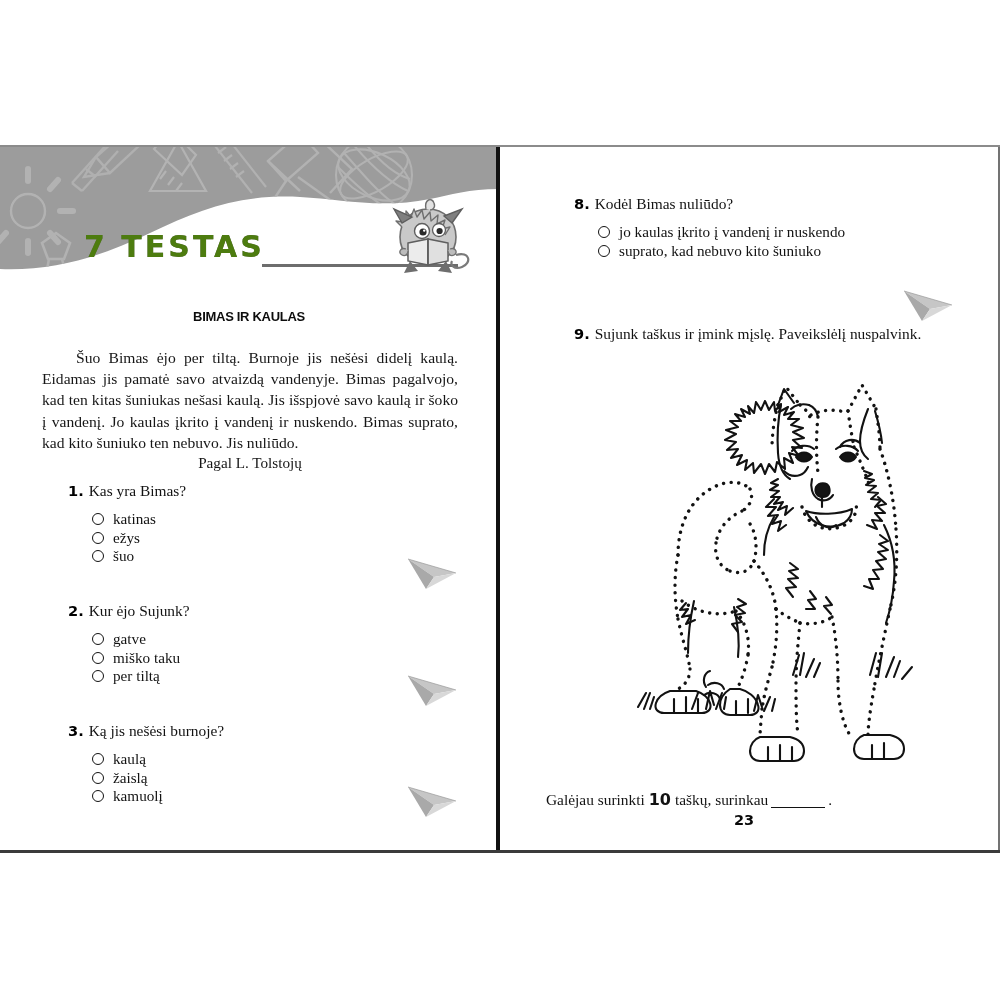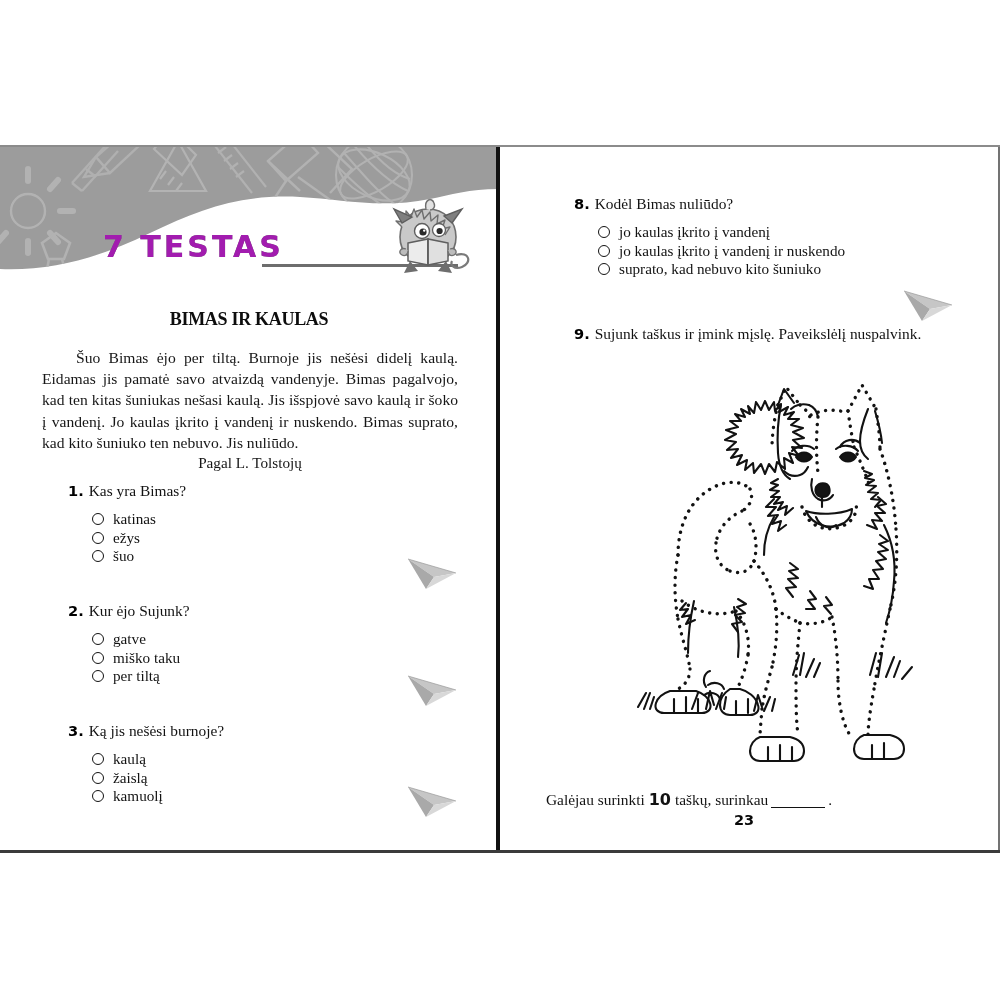--- a/index.html
+++ b/index.html
@@ -55,49 +55,49 @@
   #banner svg { display:block; }
 
   
   #test-title-row {
     position: absolute;
     left: 0; top: 72px;
     width: 498px; height: 64px;
   }
   .test-title {
     position: absolute;
-    left: 103px; top: 10px;
+    left: 84px; top: 10px;
     font-family: "DejaVu Sans", sans-serif;
     font-weight: bold;
     font-size: 30px;
     letter-spacing: 3px;
-    color: #a21caf;
+    color: #4d7c0f;
     text-shadow: 0 0 0 #6d6d6d;
   }
   #title-rule {
     position: absolute;
     left: 262px; top: 45px;
     width: 196px; height: 3px;
     background: #6d6d6d;
   }
   #mascot {
     position: absolute;
     left: 382px; top: -22px;
     width: 92px; height: 86px;
   }
 
   
   .story-title {
     position: absolute;
     left: 0; top: 162px;
     width: 498px;
     text-align: center;
-    font-family: Liberation Serif, serif;
+    font-family: Liberation Sans, sans-serif;
     font-weight: bold;
-    font-size: 18px;
+    font-size: 13px;
     letter-spacing: -0.3px;
     color: #0d0d0d;
   }
   .story-body {
     position: absolute;
     left: 42px; top: 200px;
     width: 416px;
     font-size: 15.6px;
     line-height: 21.2px;
     text-align: justify;
@@ -429,24 +429,20 @@
 
     <div id="page-right">
 
       <div class="qblock" style="left:74px; top:48px; width:420px;">
         <div class="qhead">
           <span class="qnum">8.</span><span>Kodėl Bimas nuliūdo?</span>
         </div>
         <div class="opts">
           <div class="opt">
               <span class="bubble"></span>
-              <span>jo kaulas įkrito į vandenį</span>
-            </div>
-          <div class="opt">
-              <span class="bubble"></span>
               <span>jo kaulas įkrito į vandenį ir nuskendo</span>
             </div>
           <div class="opt">
               <span class="bubble"></span>
               <span>suprato, kad nebuvo kito šuniuko</span>
             </div>
         </div>
       </div>
 
       <div class="qblock" style="left:74px; top:178px; width:430px;">

